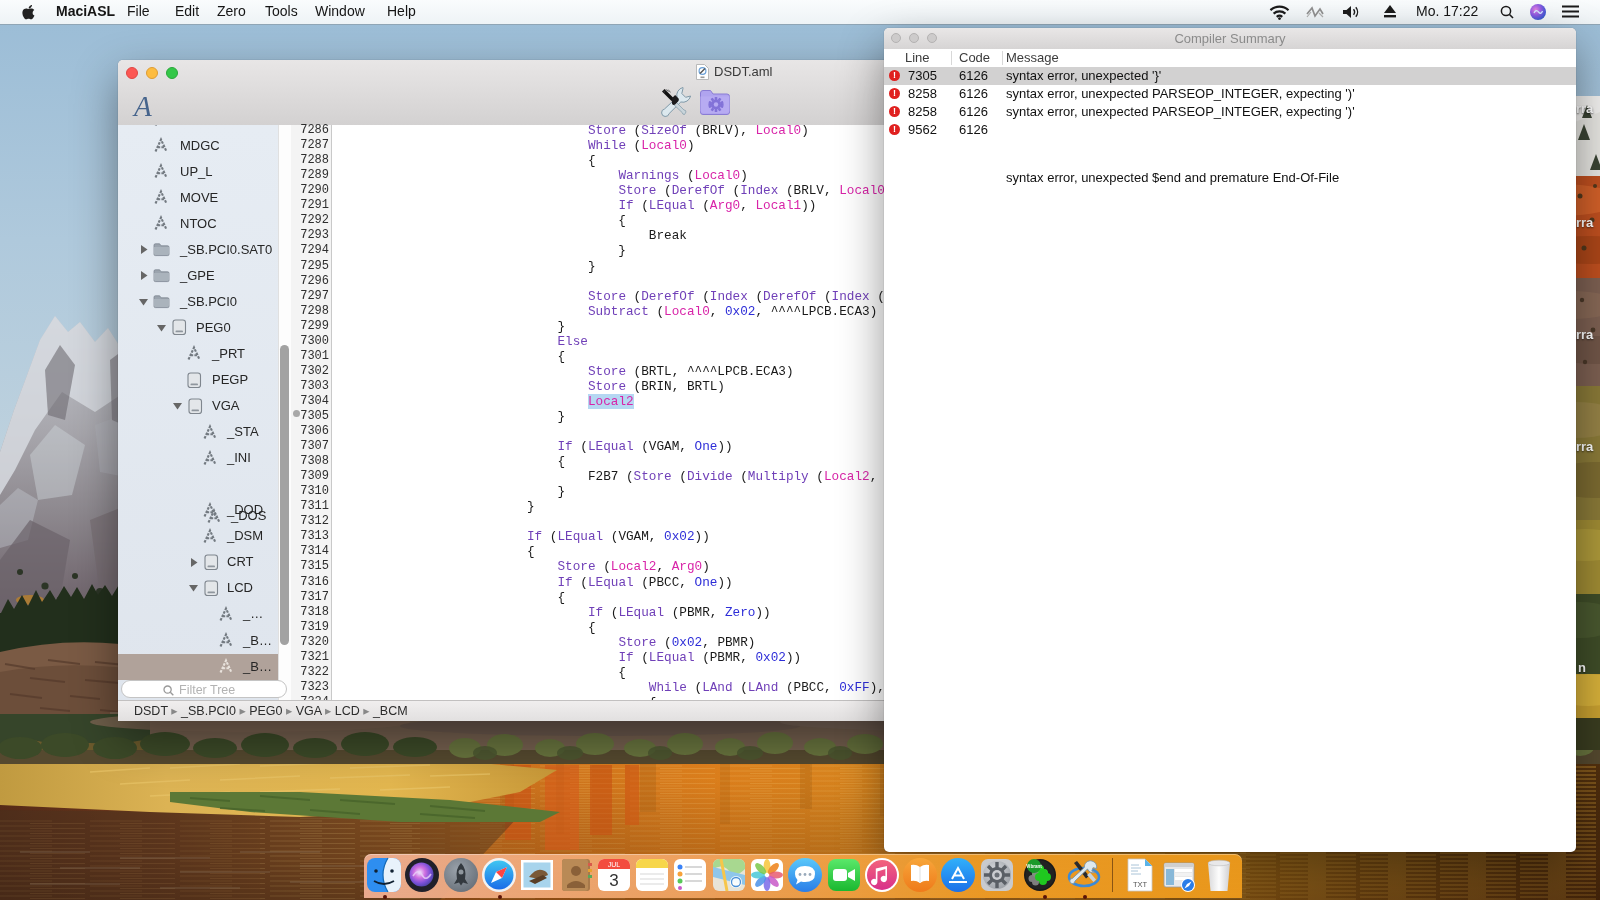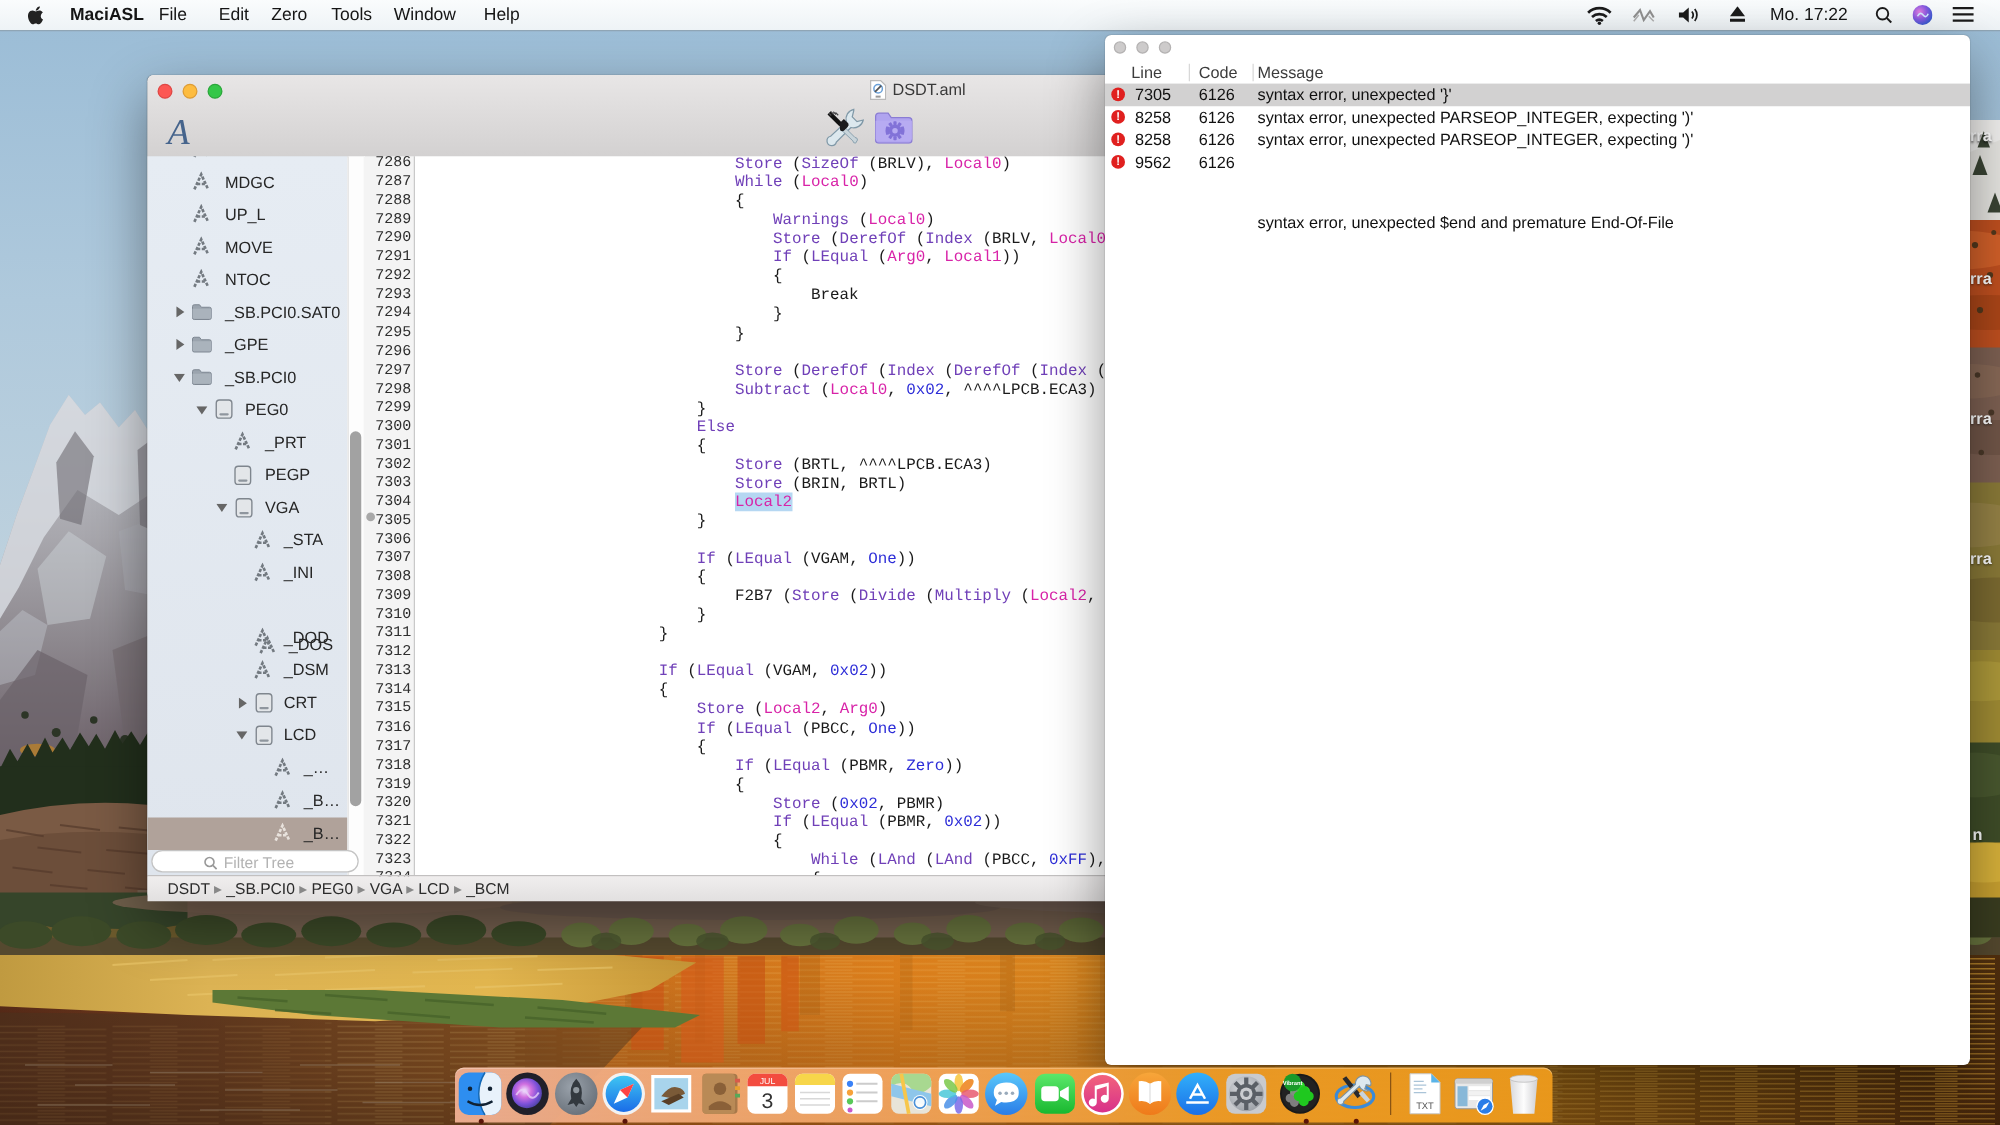--- a/index.html
+++ b/index.html
@@ -655,20 +655,21 @@
   <div class="abs" style="left:3px;top:620px;width:166px;height:18px;background:#fff;border:1px solid #c4c4c4;border-radius:9px;box-sizing:border-box;">
     <svg style="position:absolute;left:41px;top:3.5px" width="11" height="11" viewBox="0 0 11 11">
         <circle cx="4.6" cy="4.6" r="3.6" fill="none" stroke="#9a9a9a" stroke-width="1.3"></circle>
         <path d="M7.3 7.3 L10.3 10.3" stroke="#9a9a9a" stroke-width="1.4"></path>
       </svg>
     <span style="position:absolute;left:57px;top:1.5px;color:#b3b3b3;font-size:12.5px;">Filter Tree</span>
   </div>
 </div>
 
 <div id="compwin" class="win">
+  <div id="cw-head">Compiler Summary</div>
   <div class="gl" style="left:7px;"></div>
   <div class="gl" style="left:25px;"></div>
   <div class="gl" style="left:43px;"></div>
   <div id="cw-cols">
     <span style="position:absolute;left:21px;top:1px;">Line</span>
     <span style="position:absolute;left:75px;top:1px;">Code</span>
     <span style="position:absolute;left:122px;top:1px;">Message</span>
     <span style="position:absolute;left:67px;top:2px;height:14px;border-left:1px solid #d8d8d8;"></span>
     <span style="position:absolute;left:118px;top:2px;height:14px;border-left:1px solid #d8d8d8;"></span>
   </div>

